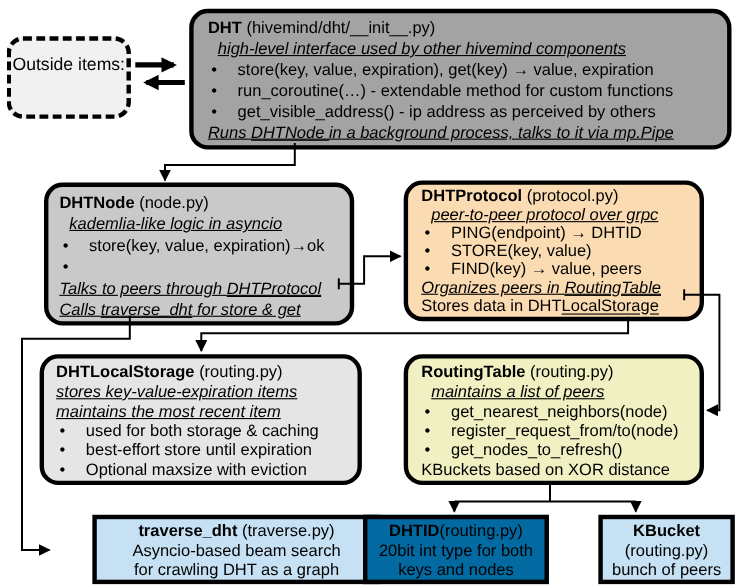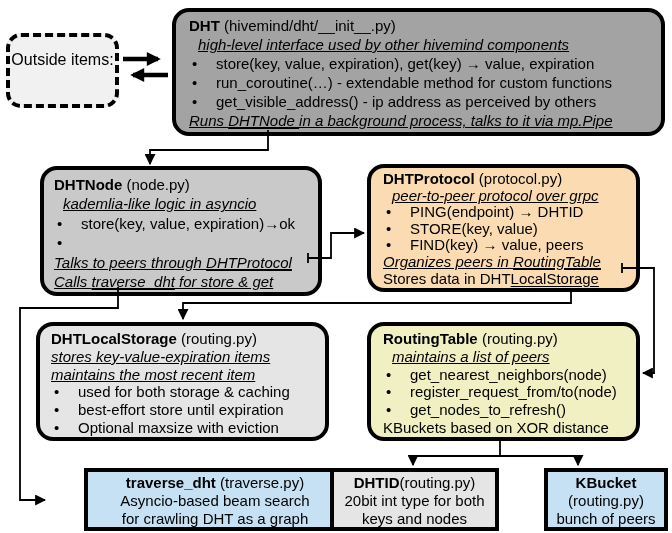--- a/index.html
+++ b/index.html
@@ -178,21 +178,21 @@
       </div>
     <div class="line">KBuckets based on XOR distance</div>
   </div>
 
   <div class="box leaf traverse" style="background-color: rgb(198, 225, 243);">
     <div class="line"><span class="bn">traverse_dht</span><span> (traverse.py)</span></div>
     <div class="line">Asyncio-based beam search</div>
     <div class="line">for crawling DHT as a graph</div>
   </div>
 
-  <div class="box leaf dhtid" style="background-color: #e5e5e5;">
+  <div class="box leaf dhtid" style="background-color: #0369a1;">
     <div class="line"><span class="bn">DHTID</span><span>(routing.py)</span></div>
     <div class="line">20bit int type for both</div>
     <div class="line">keys and nodes</div>
   </div>
 
   <div class="box leaf kbucket" style="background-color: rgb(198, 225, 243);">
     <div class="line bn">KBucket</div>
     <div class="line">(routing.py)</div>
     <div class="line">bunch of peers</div>
   </div>

